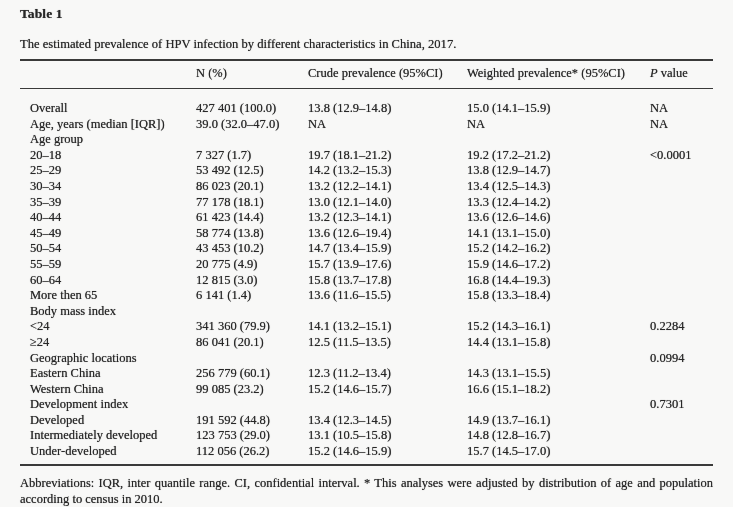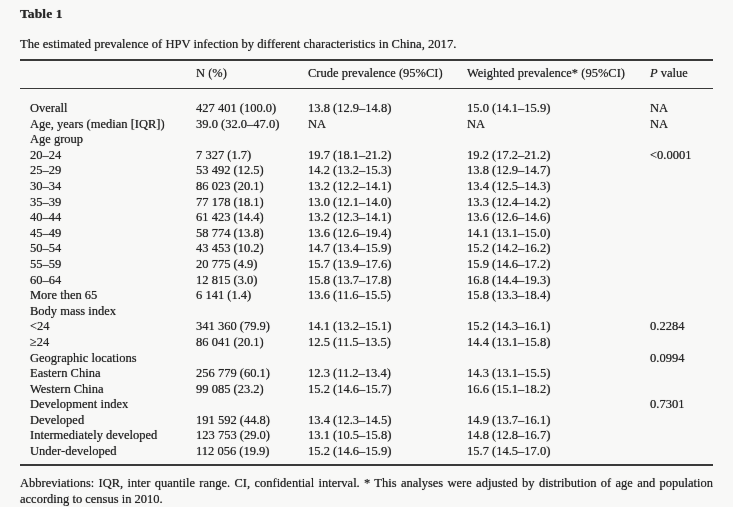--- a/index.html
+++ b/index.html
@@ -115,21 +115,21 @@
           <td>NA</td>
         </tr>
         <tr>
           <td class="lbl">Age group</td>
           <td>&nbsp;</td>
           <td>&nbsp;</td>
           <td>&nbsp;</td>
           <td>&nbsp;</td>
         </tr>
         <tr>
-          <td class="lbl">20–24</td>
+          <td class="lbl">20–18</td>
           <td>7 327 (1.7)</td>
           <td>19.7 (18.1–21.2)</td>
           <td>19.2 (17.2–21.2)</td>
           <td>&lt;0.0001</td>
         </tr>
         <tr>
           <td class="lbl">25–29</td>
           <td>53 492 (12.5)</td>
           <td>14.2 (13.2–15.3)</td>
           <td>13.8 (12.9–14.7)</td>
@@ -249,21 +249,21 @@
         </tr>
         <tr>
           <td class="lbl">Intermediately developed</td>
           <td>123 753 (29.0)</td>
           <td>13.1 (10.5–15.8)</td>
           <td>14.8 (12.8–16.7)</td>
           <td>&nbsp;</td>
         </tr>
         <tr>
           <td class="lbl">Under-developed</td>
-          <td>112 056 (19.9)</td>
+          <td>112 056 (26.2)</td>
           <td>15.2 (14.6–15.9)</td>
           <td>15.7 (14.5–17.0)</td>
           <td>&nbsp;</td>
         </tr>
       </tbody>
   </table>
 
   <div class="footnote">Abbreviations: IQR, inter quantile range. CI, confidential interval. * This analyses were adjusted by distribution of age and population according to census in 2010.</div>
 
 </div>

